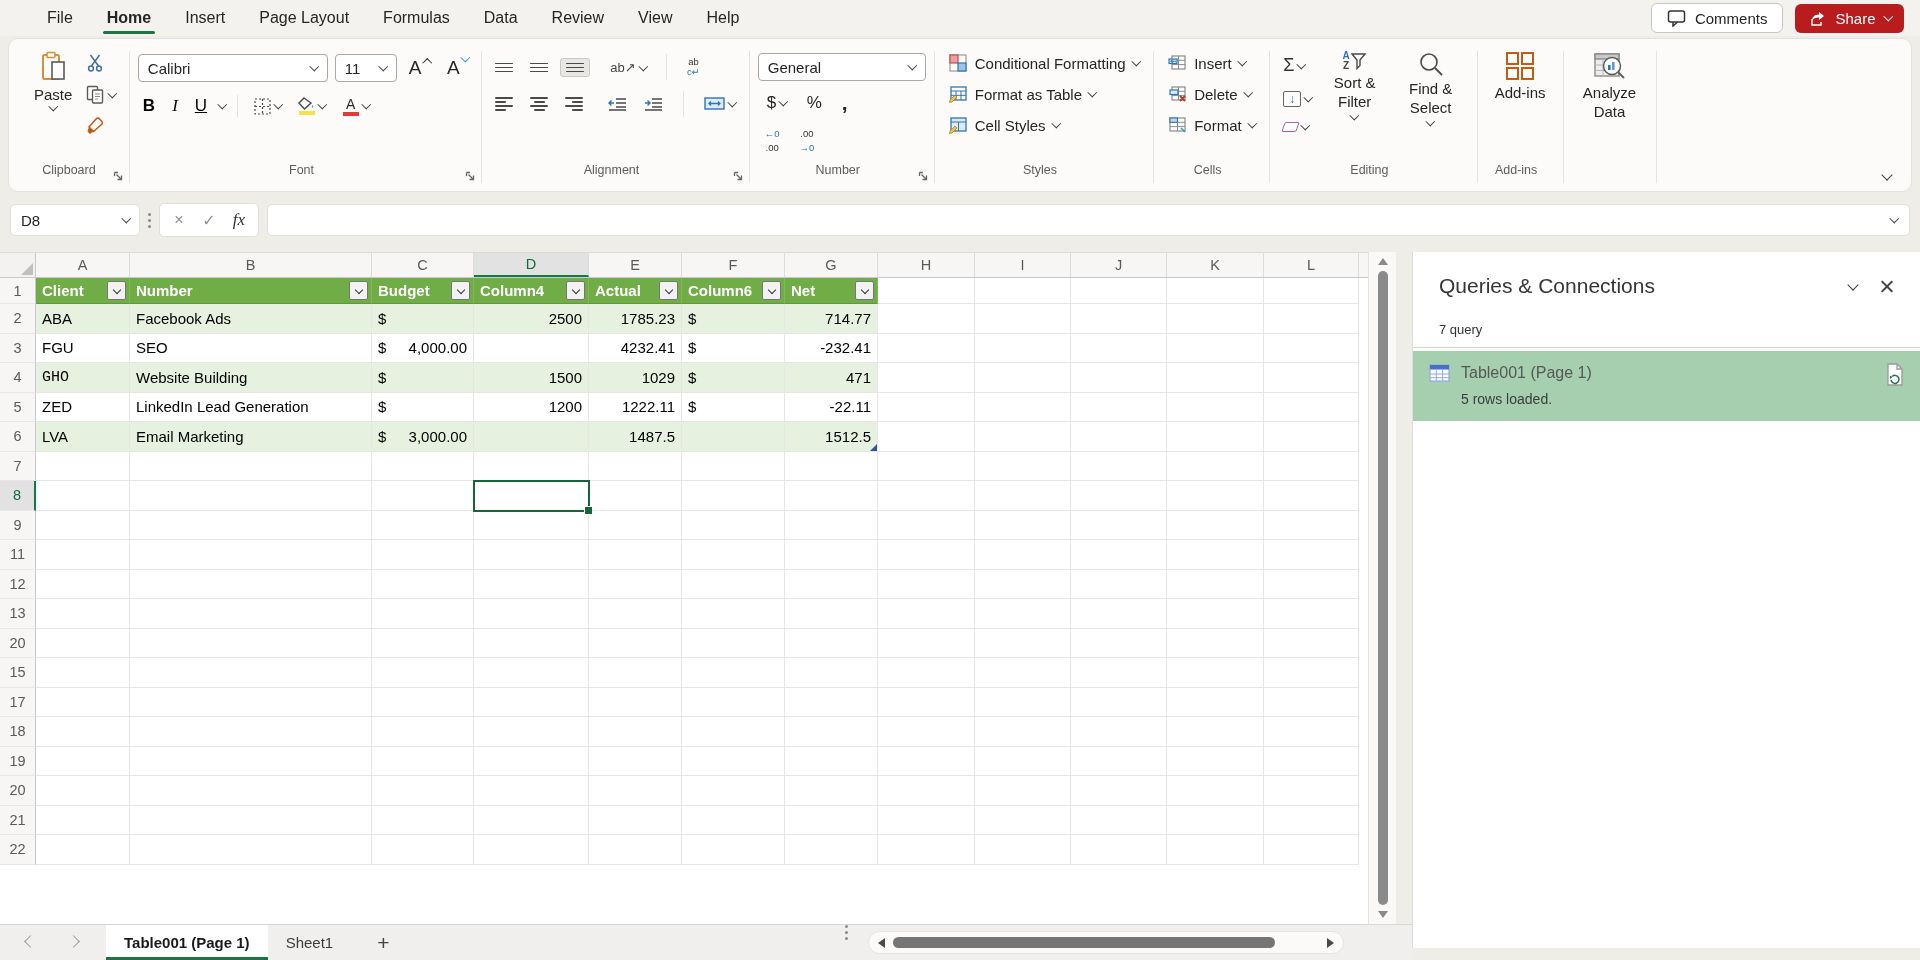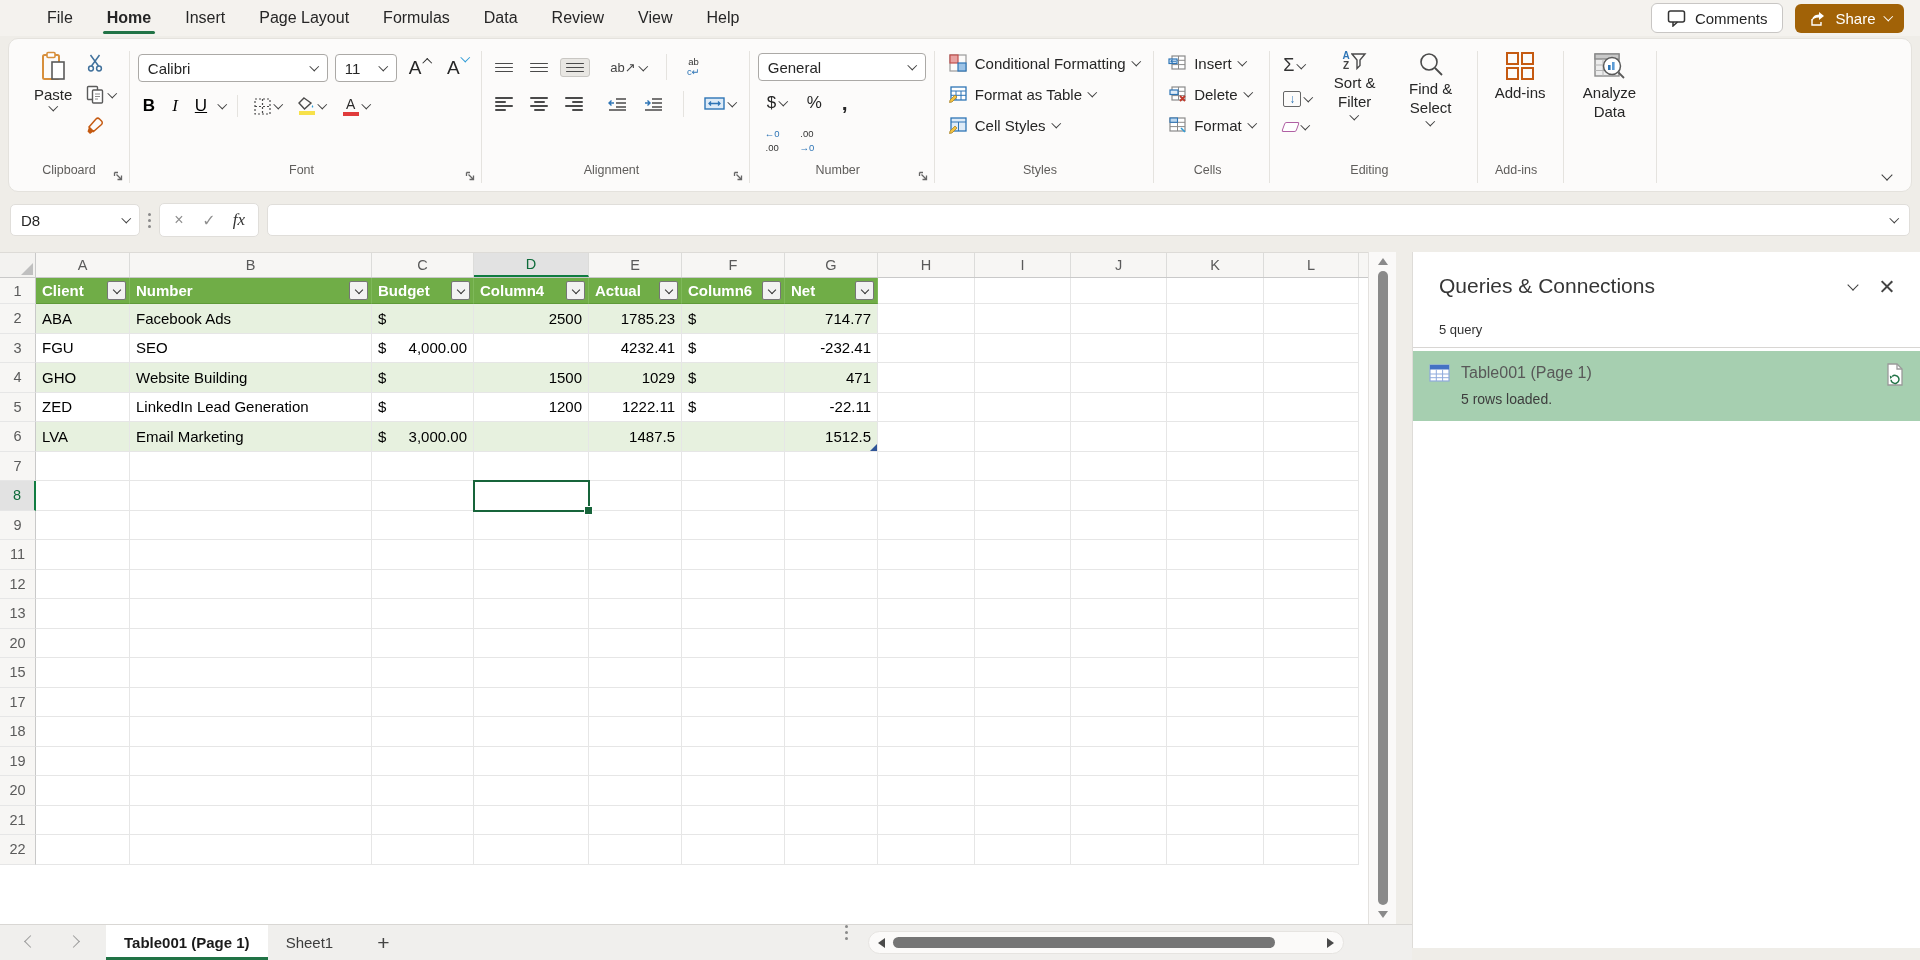--- a/index.html
+++ b/index.html
@@ -18,21 +18,21 @@
   .chv.right{transform:rotate(-45deg);}
   .vdots{display:inline-flex;flex-direction:column;gap:3px;}
   .vdots i{width:3px;height:3px;border-radius:50%;background:#8a8a8a;}
   
   .menubar{height:36px;display:flex;align-items:center;background:#F4F2EE;padding-left:30px;}
   .menu-item{padding:0 17px;font-size:16px;color:#262626;height:36px;display:flex;align-items:center;position:relative;cursor:default;}
   .menu-item.active{font-weight:bold;}
   .menu-item.active::after{content:"";position:absolute;left:13px;right:13px;bottom:2px;height:3px;background:#217346;border-radius:2px;}
   .menubar-right{margin-left:auto;display:flex;align-items:center;gap:12px;padding-right:16px;}
   .btn-comments{display:flex;align-items:center;gap:9px;background:#fff;border:1px solid #C8C6C4;border-radius:6px;padding:5px 15px;font-size:15px;color:#262626;}
-  .btn-share{display:flex;align-items:center;gap:9px;background:#a16207;color:#fff;border:none;border-radius:6px;padding:6px 13px;font-size:15px;}
+  .btn-share{display:flex;align-items:center;gap:9px;background:#b91c1c;color:#fff;border:none;border-radius:6px;padding:6px 13px;font-size:15px;}
   
   .ribbon{position:absolute;top:38px;left:8px;right:8px;height:154px;background:#FCFBFA;border:1px solid #E4E2DD;border-radius:10px;display:flex;align-items:stretch;padding:4px 4px 0 10px;box-sizing:border-box;}
   .group{position:relative;display:flex;flex-direction:column;padding:2px 6px 0 6px;}
   .group-body{height:112px;display:flex;align-items:flex-start;}
   .group-label{font-size:12.5px;color:#5f5d5b;text-align:center;padding:6px 14px 8px 6px;}
   .launcher{position:absolute;right:3px;bottom:9px;}
   .gdiv{width:1px;background:#E5E3DF;margin:8px 2px;}
   .bigbtn{display:flex;flex-direction:column;align-items:center;gap:3px;padding:6px 9px;font-size:15px;color:#262626;text-align:center;border-radius:4px;}
   .bigbtn .lbl2{display:block;width:58px;line-height:1.25;}
   .sbtn{display:flex;align-items:center;gap:4px;padding:4px 5px;border-radius:3px;}
@@ -732,21 +732,21 @@
         <div class="cell" style="width: 103px;">$</div>
         <div class="cell ar" style="width: 93px;">-232.41</div>
         <div class="cell" style="width: 97px;"></div>
         <div class="cell" style="width: 96px;"></div>
         <div class="cell" style="width: 96px;"></div>
         <div class="cell" style="width: 97px;"></div>
         <div class="cell" style="width: 95px;"></div>
       </div>
       <div class="grow">
         <div class="rowno">4</div>
-        <div class="cell band" style="width: 94px;">GHO</div>
+        <div class="cell band" style="width: 94px; font-family: Liberation Mono, monospace;">GHO</div>
         <div class="cell band" style="width: 242px;">Website Building</div>
         <div class="cell band asplit" style="width: 102px;">
           <span>$</span>
           <span></span>
         </div>
         <div class="cell band ar" style="width: 115px;">1500</div>
         <div class="cell band ar" style="width: 93px;">1029</div>
         <div class="cell band" style="width: 103px;">$</div>
         <div class="cell band ar" style="width: 93px;">471</div>
         <div class="cell" style="width: 97px;"></div>
@@ -1013,21 +1013,21 @@
   <div class="vthumb"></div>
   <span class="tri-dn"></span>
 </div>
 
 <div class="panel">
   <div class="panel-head">
     <div class="panel-title">Queries &amp; Connections</div>
     <span class="chv icn"></span>
     <span class="xicon icn"></span>
   </div>
-  <div class="pcount">5 query</div>
+  <div class="pcount">7 query</div>
   <div class="phr"></div>
   <div class="query-card">
     <div class="qrow">
       <span>
         <svg width="22" height="20" viewBox="0 0 22 20">
             <rect x="1" y="2" width="19" height="16" fill="#fff" stroke="#8FAADC" stroke-width="1.2"></rect>
             <rect x="1" y="2" width="19" height="4.5" fill="#4472C4"></rect>
             <path d="M1 11 h19 M1 14.7 h19 M7.3 6.5 v11.5 M13.6 6.5 v11.5" stroke="#8FAADC" stroke-width="1"></path>
           </svg>
       </span>

